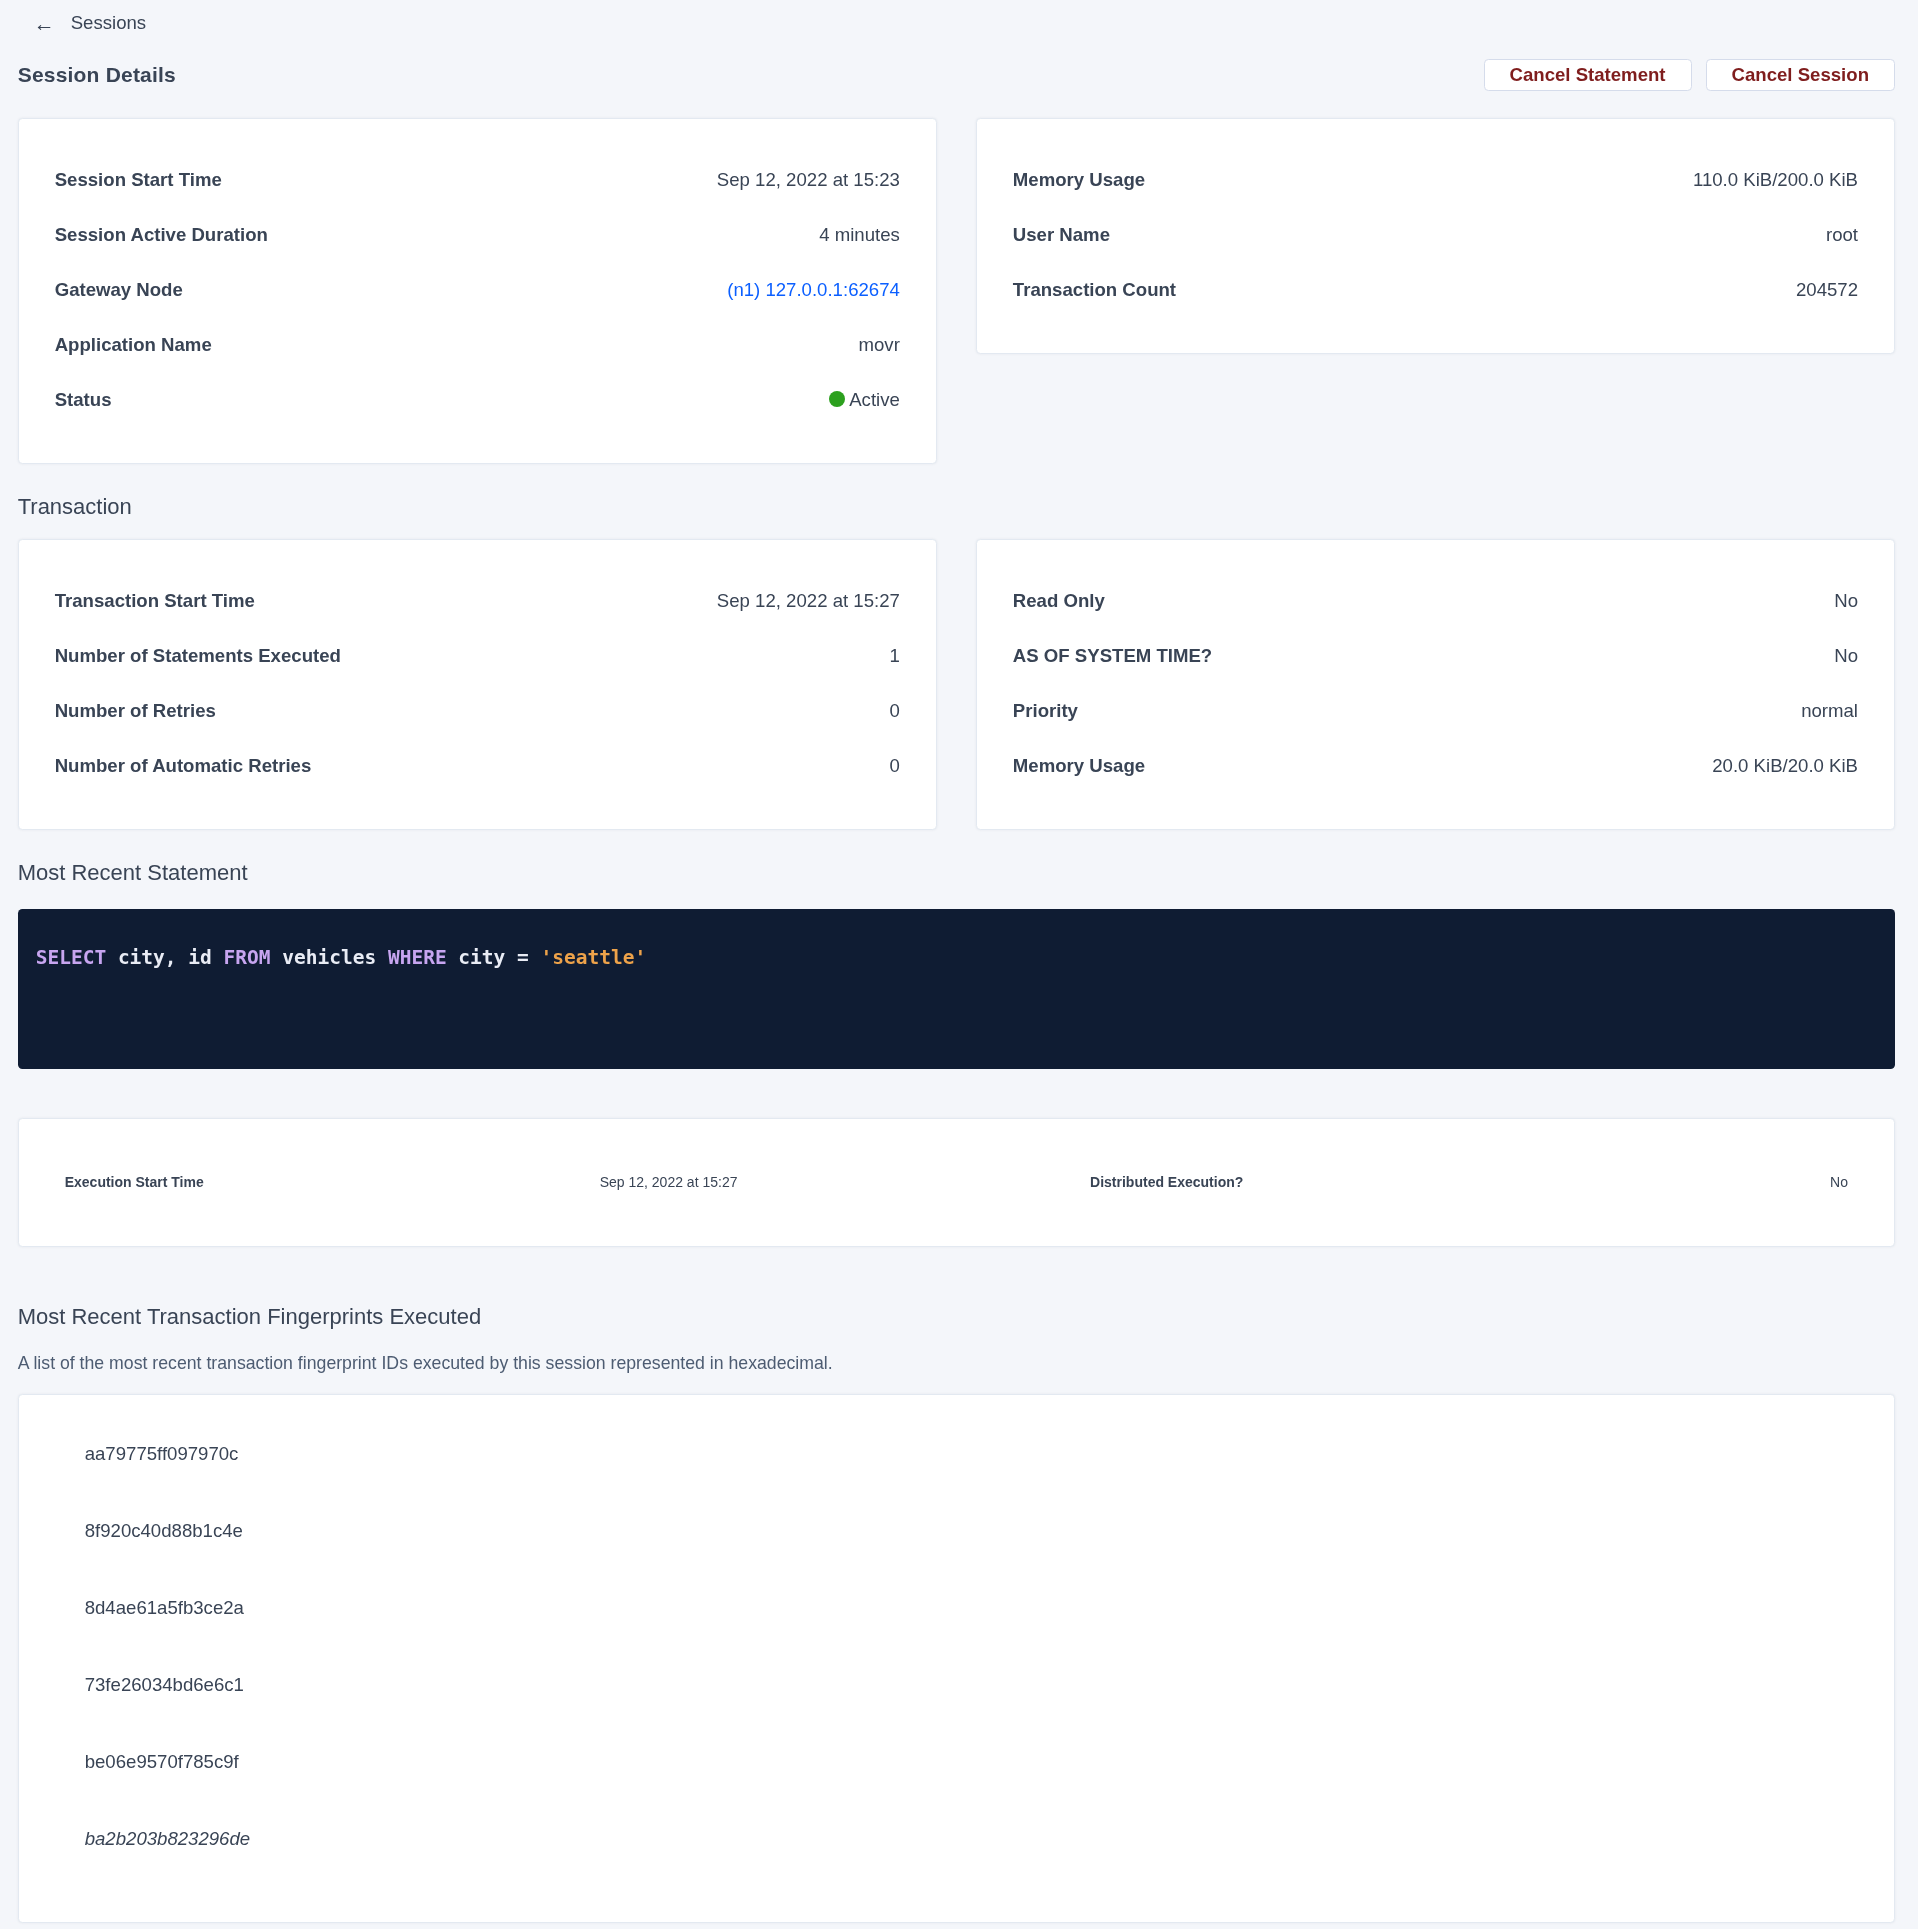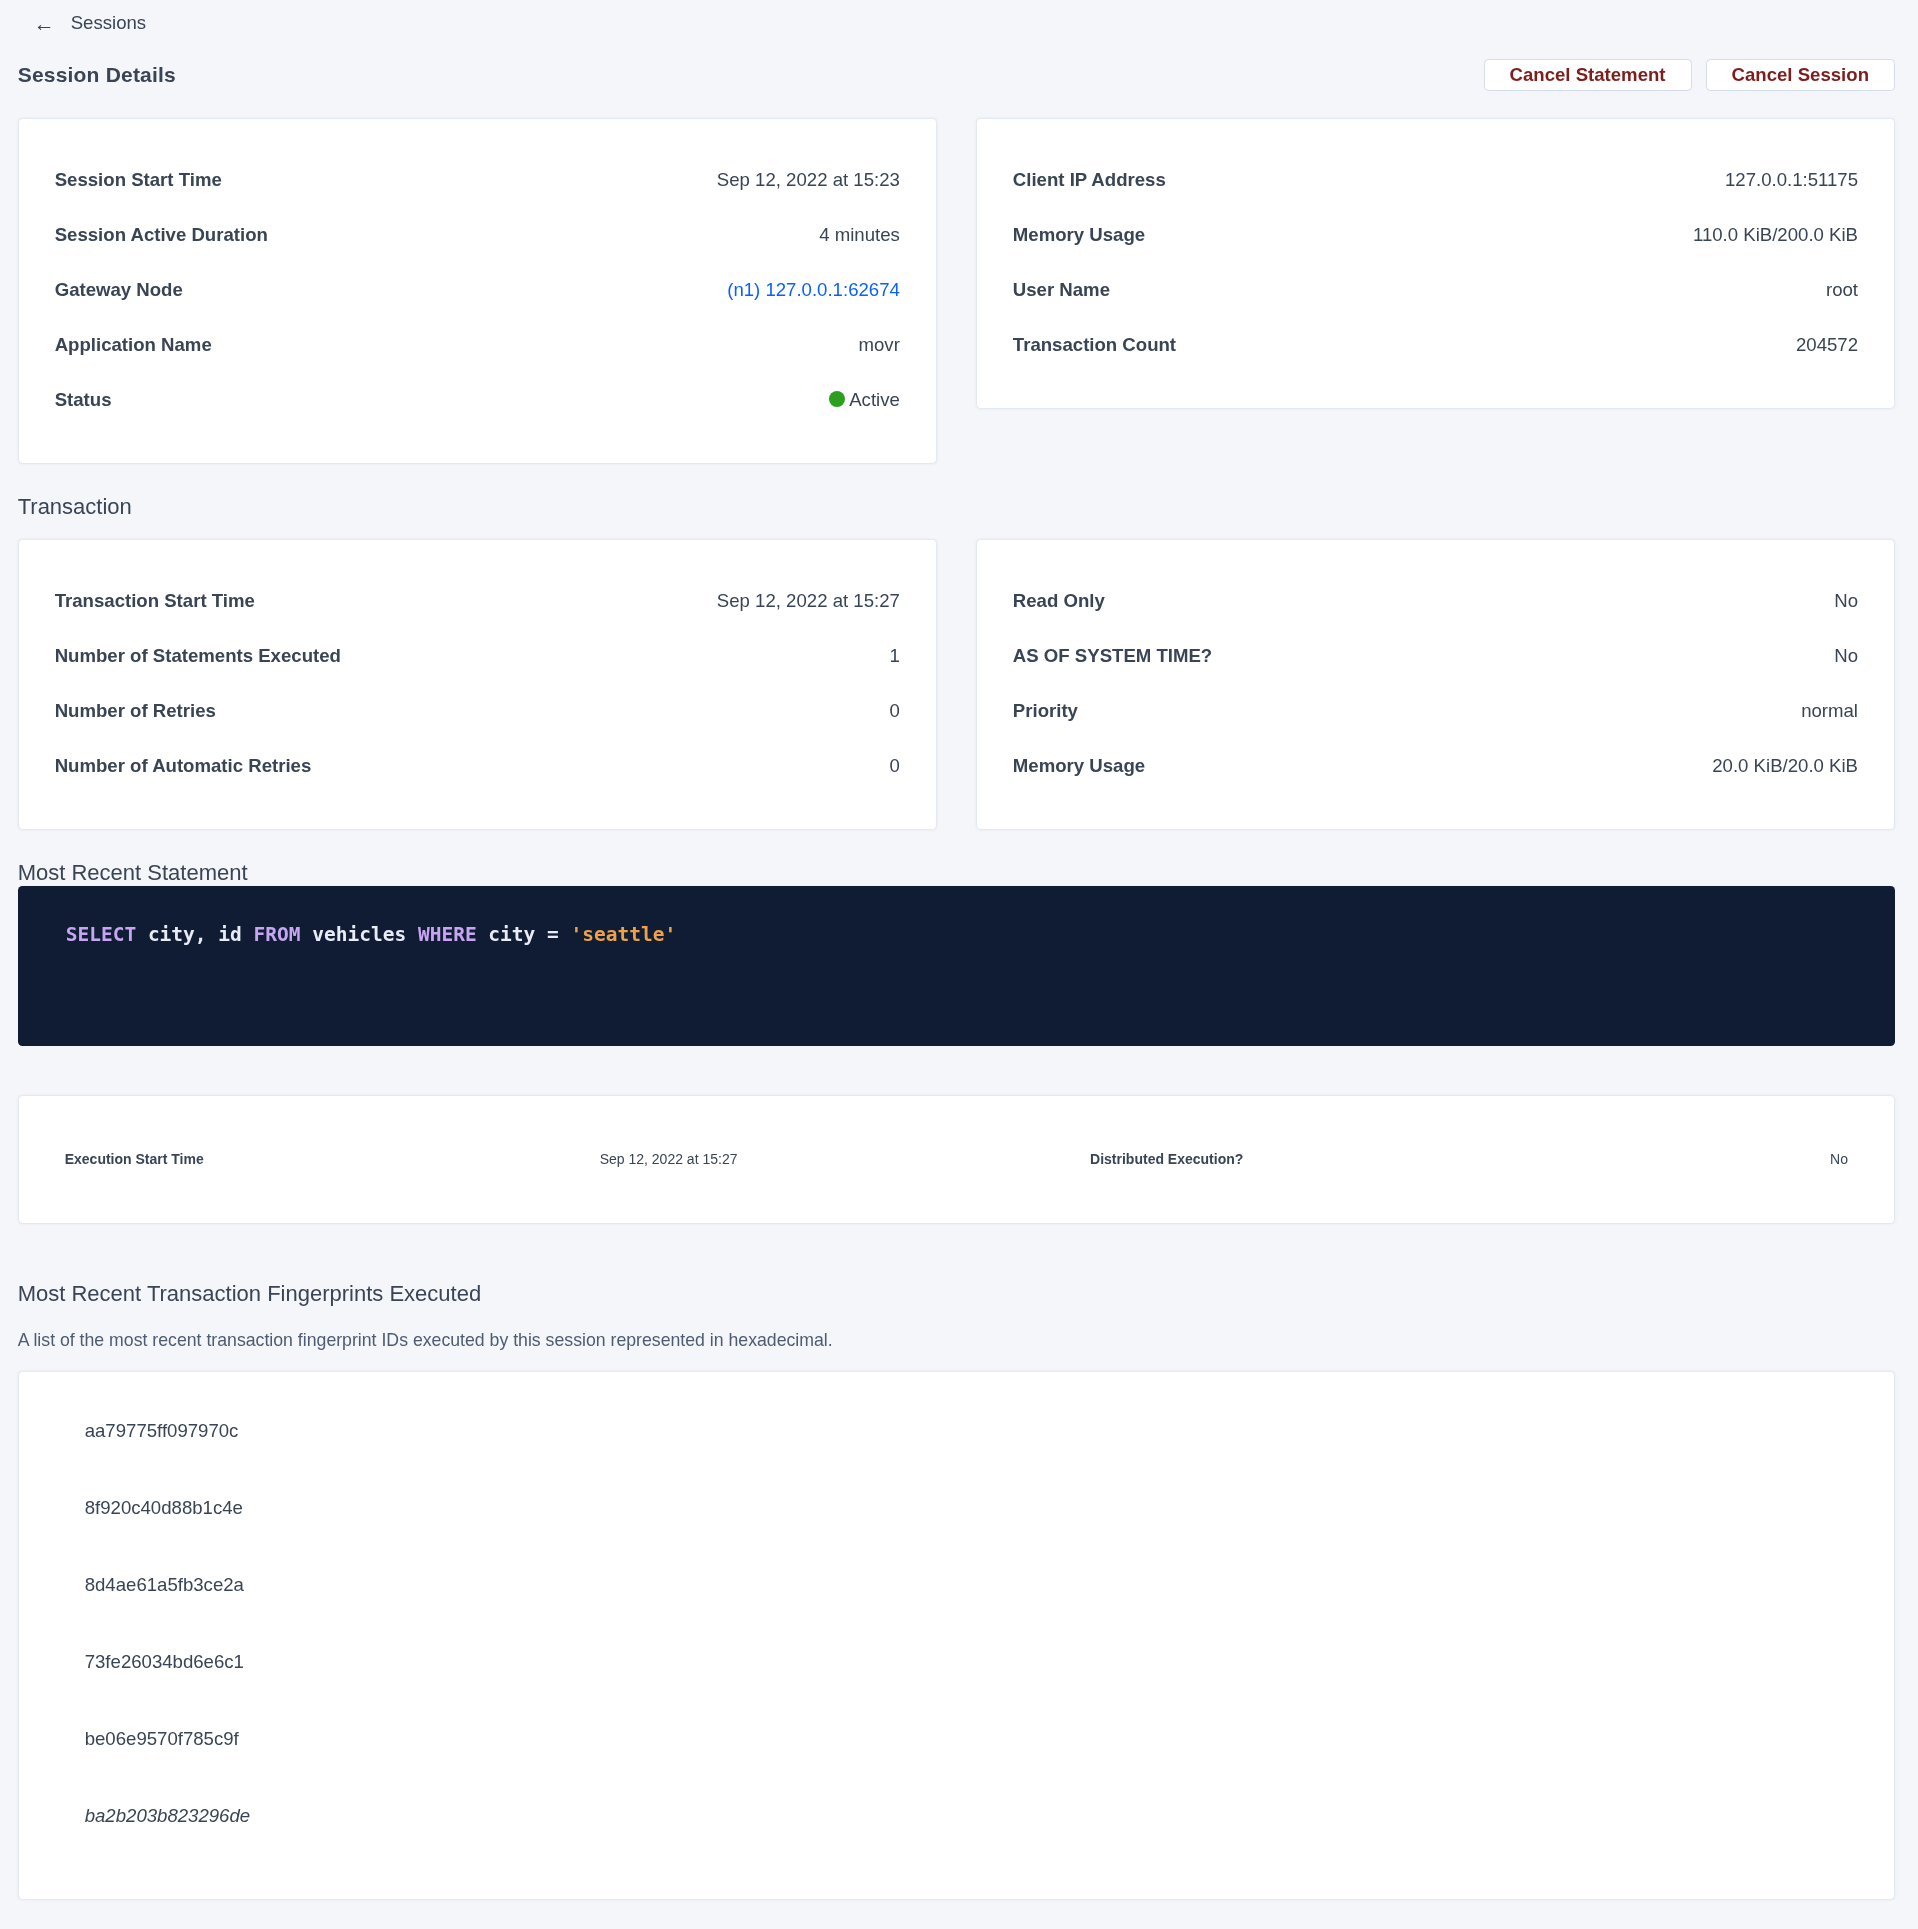--- a/index.html
+++ b/index.html
@@ -47,22 +47,22 @@
   a.link { color: #0b5fff; text-decoration: none; cursor: pointer; }
   .status-value { display: flex; align-items: center; gap: 4px; }
   .status-dot { width: 16px; height: 16px; border-radius: 50%; background: #2ca01e; }
 
   
   h2.section { font-size: 22px; font-weight: 400; color: #394455; margin-top: 30px; }
   .cards-row.txn { margin-top: 19.5px; }
 
   
   .codebox {
-    background: #0f1c33; border-radius: 4.4px;
-    height: 160px; padding: 37px 48px;
+    margin-top: 23px; background: #0f1c33; border-radius: 4.4px;
+    height: 160px; padding: 37px 18px;
   }
   .codebox code {
     font-family: "DejaVu Sans Mono", monospace;
     font-size: 19.5px; font-weight: 700; color: #e9ecf5; white-space: pre;
   }
   .codebox .kw  { color: #c7a5f0; }
   .codebox .str { color: #eda24a; }
 
   
   .execution-card {
@@ -120,24 +120,20 @@
         <span class="kv-label">Status</span>
         <span class="kv-value status-value">
           <span class="status-dot"></span>
           <span>Active</span>
         </span>
       </div>
     </div>
 
     <div class="card kv-card">
       <div class="kv-row">
-        <span class="kv-label">Client IP Address</span>
-        <span class="kv-value">127.0.0.1:51175</span>
-      </div>
-      <div class="kv-row">
         <span class="kv-label">Memory Usage</span>
         <span class="kv-value">110.0 KiB/200.0 KiB</span>
       </div>
       <div class="kv-row">
         <span class="kv-label">User Name</span>
         <span class="kv-value">root</span>
       </div>
       <div class="kv-row">
         <span class="kv-label">Transaction Count</span>
         <span class="kv-value">204572</span>

